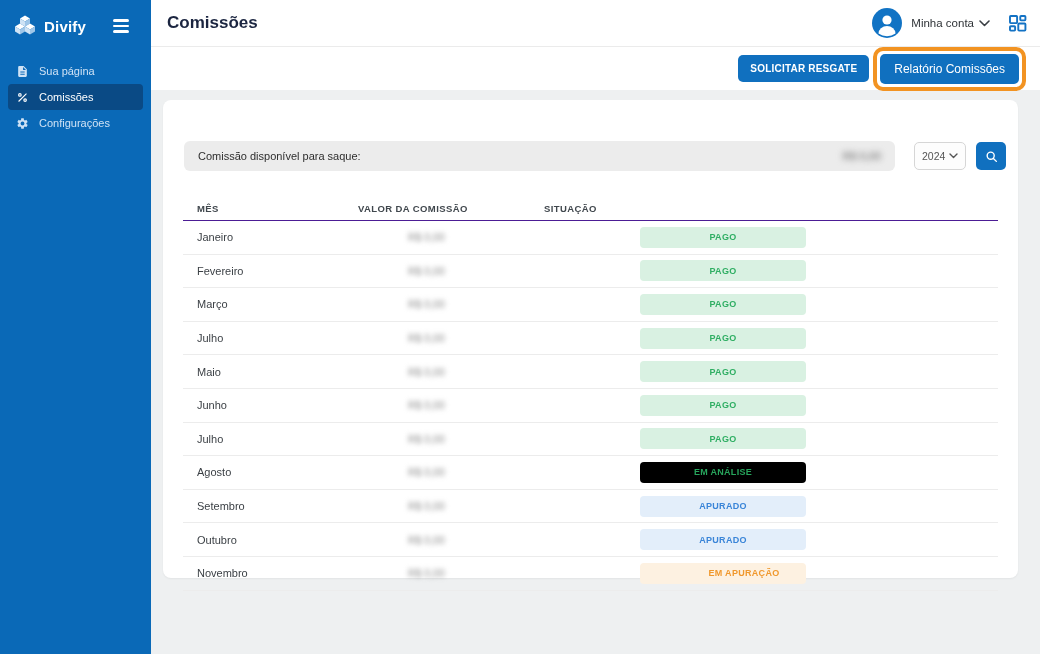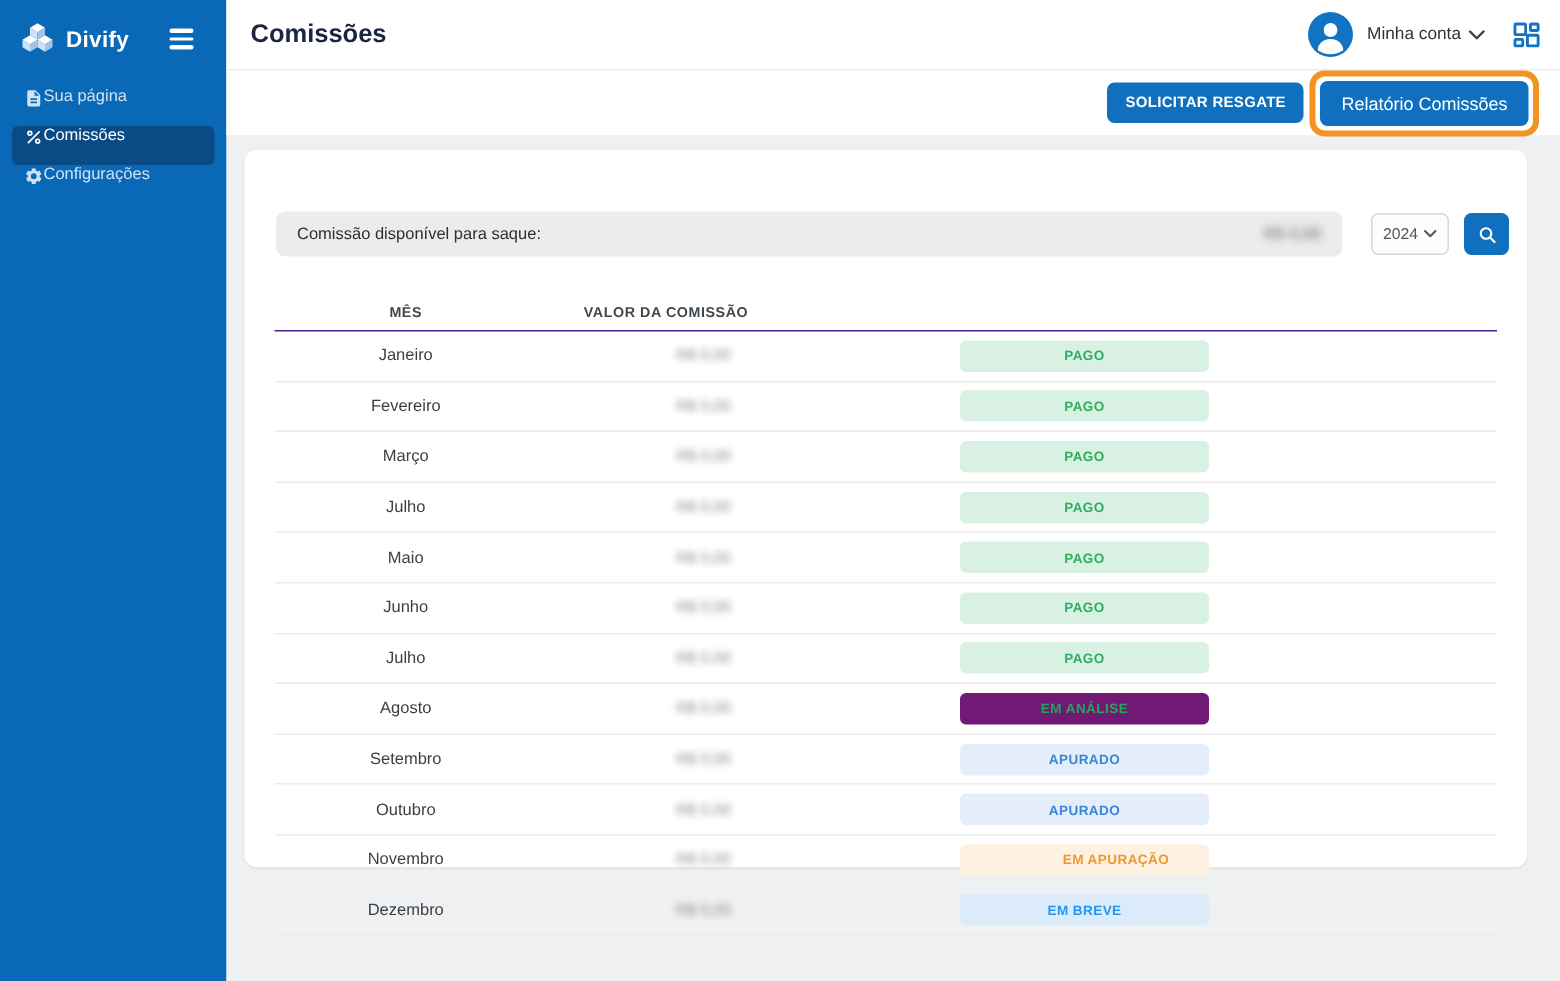--- a/index.html
+++ b/index.html
@@ -11,21 +11,21 @@
   .logo-row { display:flex; align-items:center; padding:14px 20px 0 13px; }
   .logo-mark { width:24px; height:24px; display:block; }
   .logo-text { color:#fff; font-weight:bold; font-size:15px; margin-left:7px; letter-spacing:.2px; }
   .hamburger { margin-left:auto; width:18px; cursor:pointer; display:flex; flex-direction:column; gap:3px; padding:2px 0; }
   .hamburger span { display:block; height:2.4px; background:#fff; border-radius:2px; }
   .hamburger span:nth-child(1){ width:16px; }
   .hamburger span:nth-child(2){ width:16px; }
   .hamburger span:nth-child(3){ width:16px; }
 
   .nav { margin-top:20px; }
-  .nav-item { height:26px; margin:0 8px; padding:0 7px; display:flex; 
+  .nav-item { height:26px; margin:0 8px; padding:0 7px; display:flex; align-items:center; gap:10px;
               color:#cfe2f5; font-size:11px; border-radius:4px; cursor:pointer; }
   .nav-item .ni-icon { width:14px; height:14px; display:flex; align-items:center; justify-content:center; flex-shrink:0; }
   .nav-item .ni-icon svg { width:13px; height:13px; fill:#cfe2f5; }
   .nav-item.active { background:#0a4a85; color:#ffffff; }
   .nav-item.active .ni-icon svg { fill:#ffffff; }
 
   
   .main { flex:1; display:flex; flex-direction:column; background:#eef0f1; }
 
   .topbar { height:47px; background:#fff; border-bottom:1px solid #ebebeb; display:flex; align-items:center;
@@ -40,21 +40,21 @@
   .actionbar { height:43px; background:#fff; display:flex; align-items:center; justify-content:flex-end;
                padding:0 14px; flex-shrink:0; }
   .btn-primary { background:#1070bf; color:#fff; border:none; border-radius:5px; cursor:pointer;
                  font-family:"Liberation Sans", sans-serif; }
   .btn-resgate { font-size:10px; font-weight:bold; letter-spacing:.2px; padding:8px 12px; }
   .highlight-box { border:4px solid #f29322; border-radius:10px; padding:3px; margin-left:4px; }
   .btn-relatorio { font-size:12px; padding:8px 14px; }
 
   .content { flex:1; padding:10px 22px 8px 12px; }
   .card { background:#fff; border-radius:8px; height:478px; padding:41px 0 24px;
-          box-shadow:0 1px 2px rgba(0,0,0,.05);text-align:center; }
+          box-shadow:0 1px 2px rgba(0,0,0,.05); }
 
   .summary-row { margin:0 12px 0 21px; display:flex; align-items:center; height:30px; }
   .summary-bar { flex:1; height:30px; background:#ececec; border-radius:6px; display:flex; align-items:center;
                  padding:0 14px; }
   .summary-label { font-size:11px; color:#2e2e2e; }
   .summary-value { margin-left:auto; font-size:11px; font-weight:bold; color:#8a8a8a; filter:blur(3px); }
   .year-select { width:52px; height:28px; margin-left:19px; background:#fdfdfd; border:1px solid #d6d6d6;
                  border-radius:5px; display:flex; align-items:center; justify-content:space-between;
                  padding:0 7px; cursor:pointer; }
   .year-select .yr { font-size:10.5px; color:#555; }
@@ -179,20 +179,21 @@
             <circle cx="10.5" cy="10.5" r="6.5"></circle>
             <line x1="15.5" y1="15.5" x2="21" y2="21"></line>
           </svg>
         </button>
       </div>
 
       <div class="table-wrap">
         <div class="t-head">
           <span>MÊS</span>
           <span>VALOR DA COMISSÃO</span>
+          <span>SITUAÇÃO</span>
         </div>
         <div>
             <div class="t-row">
               <div class="t-month">Janeiro</div>
               <div class="t-value">R$ 0,00</div>
               <div>
                 <div class="badge" style="background: rgb(217, 241, 226); color: rgb(47, 174, 99);">PAGO</div>
               </div>
             </div>
             <div class="t-row">
@@ -234,21 +235,21 @@
               <div class="t-month">Julho</div>
               <div class="t-value">R$ 0,00</div>
               <div>
                 <div class="badge" style="background: rgb(217, 241, 226); color: rgb(47, 174, 99);">PAGO</div>
               </div>
             </div>
             <div class="t-row">
               <div class="t-month">Agosto</div>
               <div class="t-value">R$ 0,00</div>
               <div>
-                <div class="badge" style="background: #701a75; color: rgb(39, 165, 92);">EM ANÁLISE</div>
+                <div class="badge" style="background: #000000; color: rgb(39, 165, 92);">EM ANÁLISE</div>
               </div>
             </div>
             <div class="t-row">
               <div class="t-month">Setembro</div>
               <div class="t-value">R$ 0,00</div>
               <div>
                 <div class="badge" style="background: rgb(227, 238, 250); color: rgb(58, 133, 216);">APURADO</div>
               </div>
             </div>
             <div class="t-row">
@@ -258,25 +259,18 @@
                 <div class="badge" style="background: rgb(227, 238, 250); color: rgb(58, 133, 216);">APURADO</div>
               </div>
             </div>
             <div class="t-row">
               <div class="t-month">Novembro</div>
               <div class="t-value">R$ 0,00</div>
               <div>
                 <div class="badge" style="background: rgb(253, 241, 225); color: rgb(240, 152, 45); padding-left: 42px;">EM APURAÇÃO</div>
               </div>
             </div>
-            <div class="t-row">
-              <div class="t-month">Dezembro</div>
-              <div class="t-value">R$ 0,00</div>
-              <div>
-                <div class="badge" style="background: rgb(220, 235, 250); color: rgb(33, 150, 243);">EM BREVE</div>
-              </div>
-            </div>
           </div>
       </div>
 
     </div>
   </div>
 </div>
 
 </body></html>

